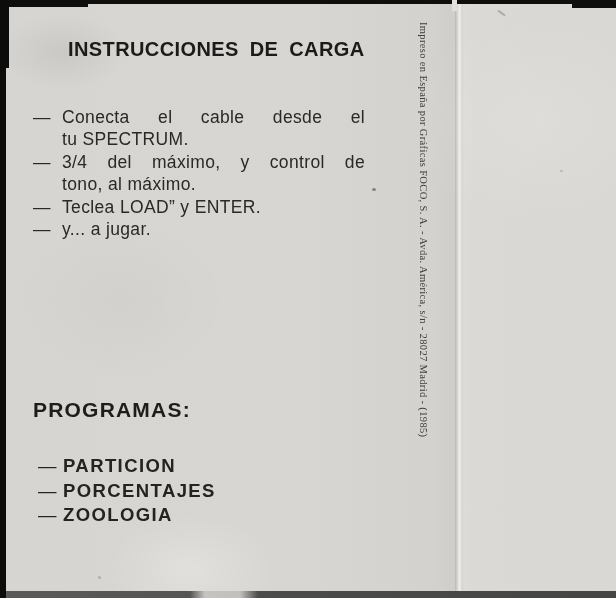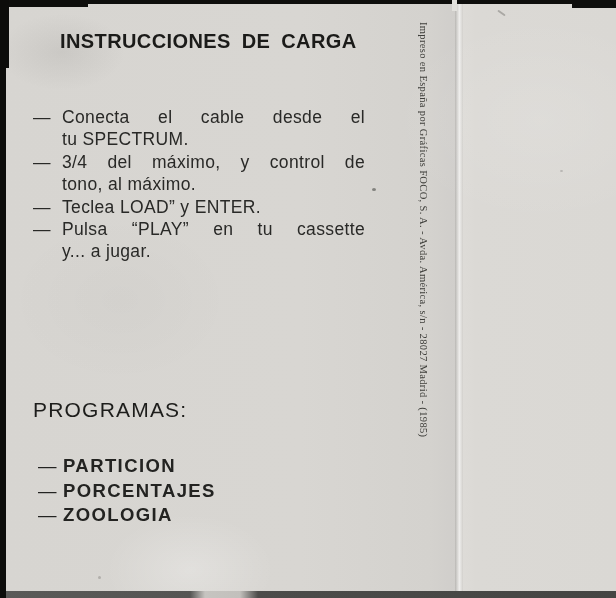--- a/index.html
+++ b/index.html
@@ -34,38 +34,38 @@
     position:absolute;left:0;top:591px;width:616px;height:7px;z-index:4;
     background:linear-gradient(90deg,#5a5a58 0px,#555553 190px,#c6c4c0 205px,#c2c0bc 240px,#4c4c4a 258px,#454543 616px);
   }
   
   .fold{
     position:absolute;left:455px;top:0;width:8px;height:598px;z-index:2;
     background:linear-gradient(90deg, rgba(80,78,75,0.18), rgba(255,255,255,0.55) 55%, rgba(120,118,115,0.12));
   }
   
   .title{
-    position:absolute;left:60px;top:30px;margin:0;
+    position:absolute;left:60px;top:30px;margin:8px;
     font-size:20px;font-weight:bold;letter-spacing:0.4px;word-spacing:5px;
     color:#1b1b19;z-index:3;
   }
   
   .instructions{
     position:absolute;left:33px;top:106px;width:332px;
     font-size:17.5px;line-height:22.4px;letter-spacing:0.35px;
     color:#29292六;color:#292927;z-index:3;
   }
   .item{position:relative;}
   .line{position:relative;padding-left:29px;text-align:justify;text-align-last:justify;}
   .line.left{text-align:center;text-align-last:left;}
   .dash{position:absolute;left:0;top:0;letter-spacing:0;}
   
   .programs-heading{
     position:absolute;left:33px;top:398px;margin:0;
-    font-size:21px;font-weight:normal;letter-spacing:1.2px;
+    font-size:21px;font-weight:bold;letter-spacing:1.2px;
     color:#1d1d1b;z-index:3;
   }
   .programs{
     position:absolute;left:38px;top:454px;z-index:3;
     font-size:18.5px;font-weight:bold;letter-spacing:1.4px;line-height:24.6px;
     color:#232321;
   }
   .pitem{display:flex;}
   .pdash{width:25px;flex:0 0 25px;font-weight:normal;letter-spacing:0;}
   
@@ -111,21 +111,21 @@
       <div class="line"><span class="dash">—</span></div>
       <div class="line"><span>3/4 del máximo, y control de</span></div>
       <div class="line left"><span>tono, al máximo.</span></div>
     </div>
 
     <div class="item">
       <div class="line left"><span class="dash">—</span><span>Teclea LOAD” y ENTER.</span></div>
     </div>
 
     <div class="item">
-      <div class="line"><span class="dash">—</span><span>Pulsa “PLAY” en tu cassette</span></div>
+      <div class="line"><span class="dash">—</span></div>
       <div class="line left"><span>y... a jugar.</span></div>
     </div>
 
   </div>
 
   <h2 class="programs-heading">PROGRAMAS:</h2>
 
   <div class="programs">
     <div class="pitem">
       <span class="pdash">—</span>

